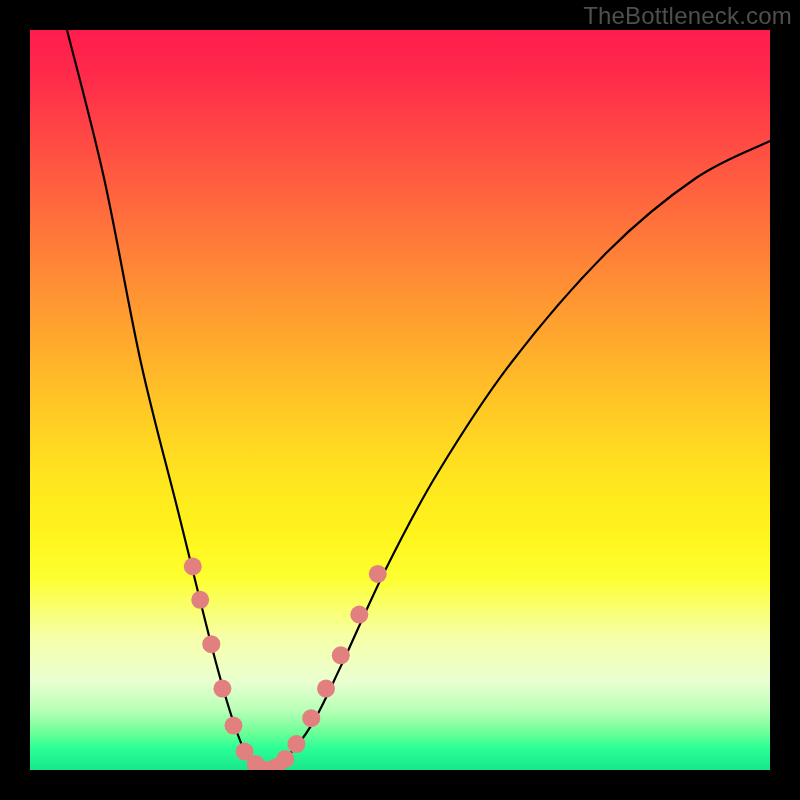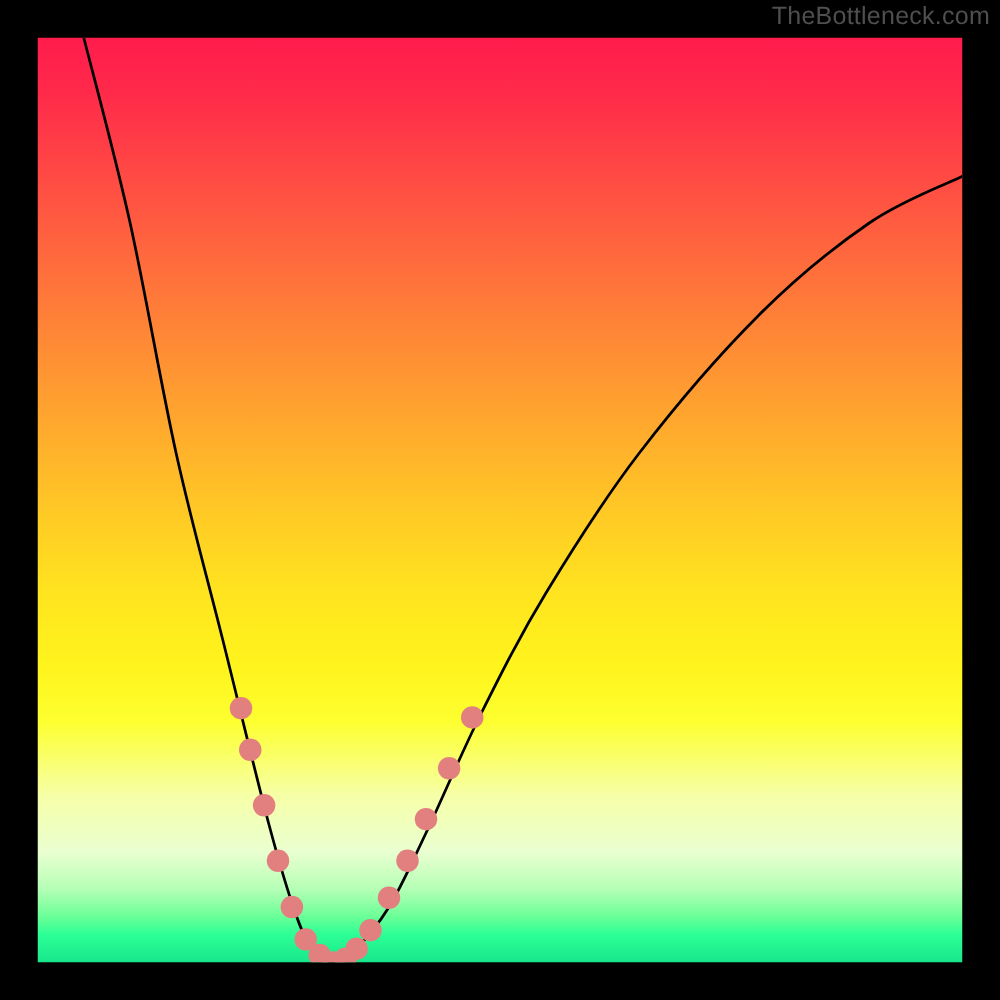--- a/index.html
+++ b/index.html
@@ -58,21 +58,21 @@
     top: 0;
     left: 0;
     width: 740px;
     height: 740px;
   }
   .watermark {
     position: absolute;
     top: 2px;
     right: 8px;
     color: #4f4f4f;
-    font-size: 20px;
+    font-size: 24px;
     font-weight: 500;
     letter-spacing: 0.2px;
     user-select: none;
   }
 </style>
 </head>
 <body>
 
 <div class="frame">
   <div class="plot">

